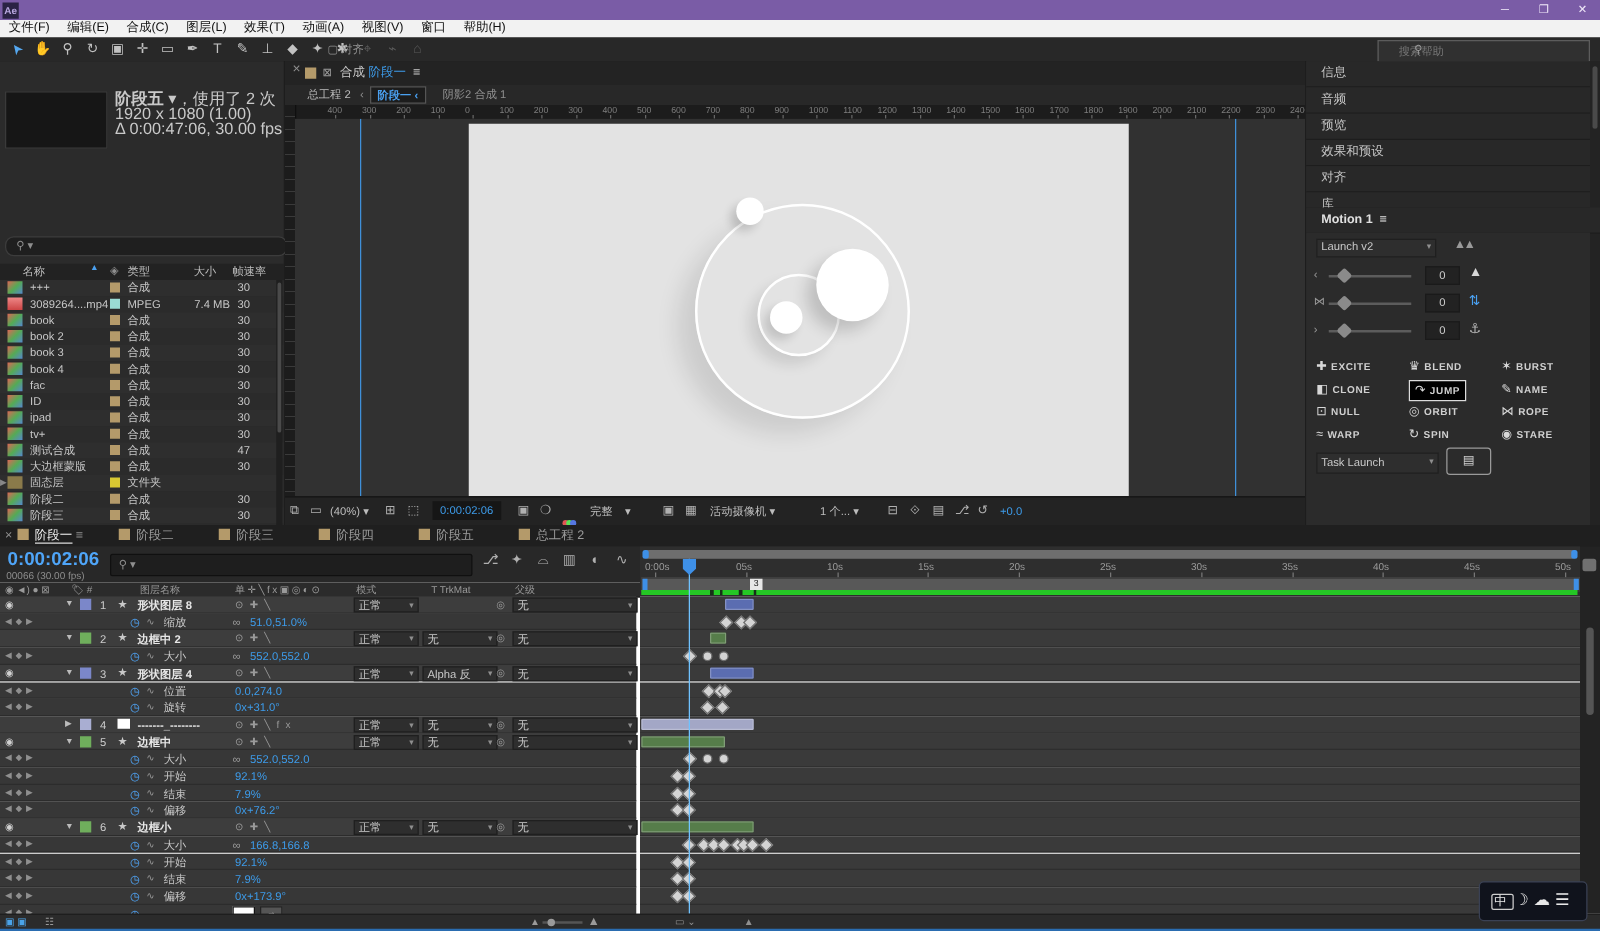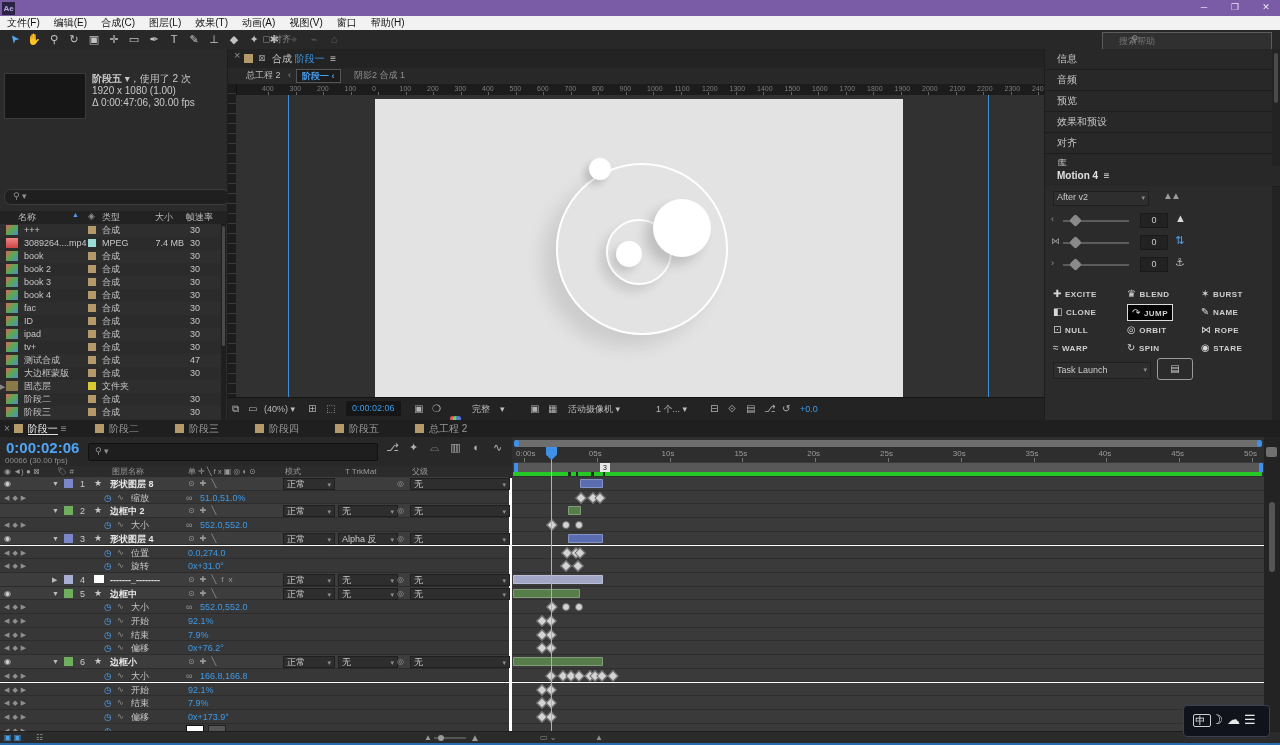--- a/index.html
+++ b/index.html
@@ -69,21 +69,21 @@
 <div id="toolbar" class="abs">
   <span id="tools" class="abs" style="left:4px;top:0"><span class="tool active" style="transform: rotate(-128deg);">➤</span><span class="tool">✋</span><span class="tool">⚲</span><span class="tool">↻</span><span class="tool">▣</span><span class="tool">✛</span><span class="tool">▭</span><span class="tool">✒</span><span class="tool">T</span><span class="tool">✎</span><span class="tool">⊥</span><span class="tool">◆</span><span class="tool">✦</span><span class="tool">✱</span><span class="tool" style="color: rgb(90, 90, 90);">⌖</span><span class="tool" style="color: rgb(90, 90, 90);">⌁</span><span class="tool" style="color: rgb(90, 90, 90);">⌂</span></span>
   <span class="abs" style="left:262px;top:0;color:#8f8f8f;font-size:9px;line-height:18px">▢ <span>对齐</span></span>
   <span class="abs" style="left:1108px;top:3px;width:14px;height:12px;border:1px solid #6a6a6a;background:#333;font-size:7px;text-align:center;line-height:12px;color:#bbb">▣</span>
   <input id="helpsearch" class="abs" placeholder="搜索帮助" style="">
   <span class="abs" style="right:142px;top:4px;color:#9a9a9a;font-size:9px">⚲</span>
 </div>
 
 <div id="project" class="abs panel">
   <div class="abs" style="left:4px;top:24px;width:80px;height:44px;background:#161616;border:1px solid #3a3a3a"></div>
-  <div class="abs" style="left:92px;top:24px;font-size:10px;color:#c9c9c9;line-height:12px">
+  <div class="abs" style="left:92px;top:24px;font-size:13px;color:#c9c9c9;line-height:12px">
     <div><b>阶段五</b> ▾<span>，使用了 2 次</span></div>
     <div>1920 x 1080 (1.00)</div>
     <div>Δ 0:00:47:06, 30.00 fps</div>
   </div>
   <div class="abs" style="left:4px;top:140px;width:216px;height:14px;background:#1f1f1f;border:1px solid #3c3c3c;border-radius:7px;color:#8f8f8f;font-size:9px;line-height:13px;padding-left:8px">⚲ ▾</div>
   <div class="abs" style="left:0;top:162px;width:227px;height:13px;background:#222;border-bottom:1px solid #161616;font-size:9px;color:#bdbdbd">
     <span class="pcell" style="left:18px">名称</span>
     <span class="pcell" style="left:72px;color:#4aa0f0;font-size:7px">▲</span>
     <span class="pcell" style="left:88px;color:#8f8f8f">◈</span>
     <span class="pcell" style="left:102px">类型</span>
@@ -343,23 +343,23 @@
       <div class="collhdr" style="top: 0px;">信息</div>
       <div class="collhdr" style="top: 21px;">音频</div>
       <div class="collhdr" style="top: 42px;">预览</div>
       <div class="collhdr" style="top: 63px;">效果和预设</div>
       <div class="collhdr" style="top: 84px;">对齐</div>
       <div class="collhdr" style="top: 105px; height: 12px;">库</div>
     </div>
   <div class="abs" style="left:227px;top:0;width:8px;height:371px;background:#232323">
       <div style="margin:4px 2px;width:4px;height:50px;background:#4a4a4a;border-radius:2px"></div>
     </div>
-  <div class="abs" style="left:0;top:117px;width:227px;height:20px;background:#282828;border-bottom:1px solid #1d1d1d;color:#e0e0e0;line-height:20px;padding-left:12px;font-size:10px;font-weight:bold"><span>Motion 4</span>&nbsp;&nbsp;≡</div>
+  <div class="abs" style="left:0;top:117px;width:227px;height:20px;background:#282828;border-bottom:1px solid #1d1d1d;color:#e0e0e0;line-height:20px;padding-left:12px;font-size:10px;font-weight:bold"><span>Motion 1</span>&nbsp;&nbsp;≡</div>
   <div class="abs" style="left:0;top:137px;width:227px;height:234px;background:#2b2b2b">
-    <div class="abs dropbox" style="left:8px;top:5px;width:88px;height:13px"><span>After v2</span><span class="carat">▾</span></div>
+    <div class="abs dropbox" style="left:8px;top:5px;width:88px;height:13px"><span>Launch v2</span><span class="carat">▾</span></div>
     <span class="abs" style="left:118px;top:4px;color:#9a9a9a;font-size:10px;letter-spacing:-2px">▲▲</span>
     <div id="msliders">
         <div class="abs" style="left: 6px; top: 28px; color: rgb(154, 154, 154); font-size: 9px;">‹</div>
         <div class="abs" style="left: 18px; top: 34px; width: 66px; height: 2px; background: rgb(92, 92, 92);">
           <div class="abs" style="left: 8px; top: -4px; width: 9px; height: 9px; background: rgb(138, 138, 138); border-radius: 2px; transform: rotate(45deg);"></div>
         </div>
         <div class="abs" style="left: 95px; top: 27px; width: 26px; height: 13px; background: rgb(34, 34, 34); border: 1px solid rgb(26, 26, 26); color: rgb(204, 204, 204); font-size: 9px; text-align: center; line-height: 13px;">0</div>
         <div class="abs" style="left: 130px; top: 26px; font-size: 11px; color: rgb(216, 216, 216);">▲</div>
         <div class="abs" style="left: 6px; top: 50px; color: rgb(154, 154, 154); font-size: 9px;">⋈</div>
         <div class="abs" style="left: 18px; top: 56px; width: 66px; height: 2px; background: rgb(92, 92, 92);">

